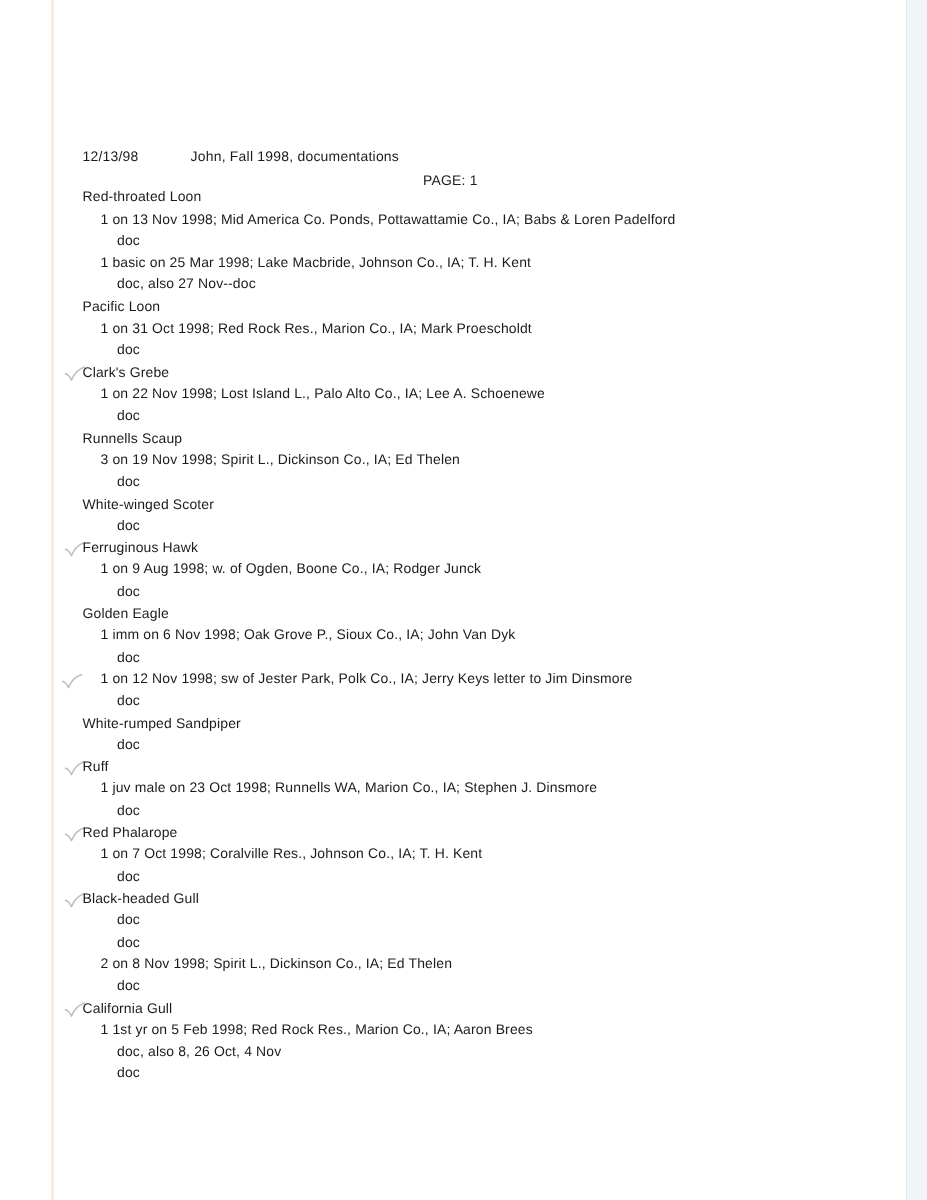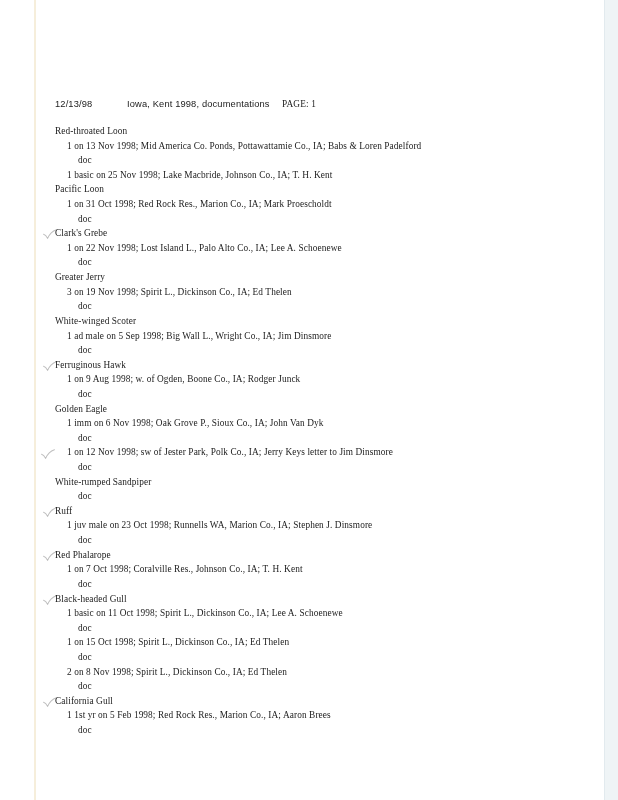--- a/index.html
+++ b/index.html
@@ -57,37 +57,36 @@
     left: 55px;
     top: 99px;
     width: 500px;
     font-size: 9.3px;
     letter-spacing: 0.15px;
     white-space: nowrap;
     color: #1b1b1b;
   }
   .doc-header .hdr-date { position: absolute; left: 0; top: 0; }
   .doc-header .hdr-title { position: absolute; left: 72px; top: 0; }
-  .doc-header .hdr-page { position: absolute; left: 227px; top: 0; font-family: Liberation Serif, serif; }
+  .doc-header .hdr-page { position: absolute; left: 227px; top: 16px; }
 
   
   .listing {
     position: absolute;
     left: 0;
     top: 126px;
     width: 618px;
   }
   .line {
     position: relative;
     height: 14.62px;
     font-size: 9.3px;
     letter-spacing: 0.1px;
     white-space: nowrap;
     color: #1b1b1b;
-    font-family: Liberation Serif, serif;
   }
   .line .txt { position: absolute; top: 0; }
 
   .line.species .txt { left: 55px; }
   .line.record  .txt { left: 67px; }
   .line.note    .txt { left: 78px; text-align: right; }
 
   
   .checkmark {
     position: absolute;
@@ -108,36 +107,39 @@
 <body>
 
 <div class="page">
 
   <div class="scan-edge-left"></div>
   <div class="scan-edge-right-line"></div>
   <div class="scan-edge-right"></div>
 
   <div class="doc-header">
     <span class="hdr-date">12/13/98</span>
-    <span class="hdr-title">Iowa, Kent 1998, documentations</span>
+    <span class="hdr-title">John, Fall 1998, documentations</span>
     <span class="hdr-page">PAGE: 1</span>
   </div>
 
   <div class="listing" id="listing">
       <div class="line species">
         <span class="txt">Red-throated Loon</span>
       </div>
       <div class="line record">
         <span class="txt">1 on 13 Nov 1998; Mid America Co. Ponds, Pottawattamie Co., IA; Babs &amp; Loren Padelford</span>
       </div>
       <div class="line note">
         <span class="txt">doc</span>
       </div>
       <div class="line record">
-        <span class="txt">1 basic on 25 Nov 1998; Lake Macbride, Johnson Co., IA; T. H. Kent</span>
+        <span class="txt">1 basic on 25 Mar 1998; Lake Macbride, Johnson Co., IA; T. H. Kent</span>
+      </div>
+      <div class="line note">
+        <span class="txt">doc, also 27 Nov--doc</span>
       </div>
       <div class="line species">
         <span class="txt">Pacific Loon</span>
       </div>
       <div class="line record">
         <span class="txt">1 on 31 Oct 1998; Red Rock Res., Marion Co., IA; Mark Proescholdt</span>
       </div>
       <div class="line note">
         <span class="txt">doc</span>
       </div>
@@ -149,34 +151,31 @@
         </span>
         <span class="txt">Clark's Grebe</span>
       </div>
       <div class="line record">
         <span class="txt">1 on 22 Nov 1998; Lost Island L., Palo Alto Co., IA; Lee A. Schoenewe</span>
       </div>
       <div class="line note">
         <span class="txt">doc</span>
       </div>
       <div class="line species">
-        <span class="txt">Greater Jerry</span>
+        <span class="txt">Runnells Scaup</span>
       </div>
       <div class="line record">
         <span class="txt">3 on 19 Nov 1998; Spirit L., Dickinson Co., IA; Ed Thelen</span>
       </div>
       <div class="line note">
         <span class="txt">doc</span>
       </div>
       <div class="line species">
         <span class="txt">White-winged Scoter</span>
       </div>
-      <div class="line record">
-        <span class="txt">1 ad male on 5 Sep 1998; Big Wall L., Wright Co., IA; Jim Dinsmore</span>
-      </div>
       <div class="line note">
         <span class="txt">doc</span>
       </div>
       <div class="line species">
         <span class="checkmark">
           <svg viewBox="0 0 14 11" width="14" height="11" aria-hidden="true">
             <path d="M0.6 5.2 C2.2 5.6 3.6 7.2 4.6 9.4 C6.4 5.2 9.2 2.0 13.4 0.7" fill="none" stroke="#8a8a8a" stroke-width="1.05" stroke-linecap="round" stroke-linejoin="round"></path>
           </svg>
         </span>
         <span class="txt">Ferruginous Hawk</span>
@@ -242,28 +241,22 @@
         <span class="txt">doc</span>
       </div>
       <div class="line species">
         <span class="checkmark">
           <svg viewBox="0 0 14 11" width="14" height="11" aria-hidden="true">
             <path d="M0.6 5.2 C2.2 5.6 3.6 7.2 4.6 9.4 C6.4 5.2 9.2 2.0 13.4 0.7" fill="none" stroke="#8a8a8a" stroke-width="1.05" stroke-linecap="round" stroke-linejoin="round"></path>
           </svg>
         </span>
         <span class="txt">Black-headed Gull</span>
       </div>
-      <div class="line record">
-        <span class="txt">1 basic on 11 Oct 1998; Spirit L., Dickinson Co., IA; Lee A. Schoenewe</span>
-      </div>
-      <div class="line note">
-        <span class="txt">doc</span>
-      </div>
-      <div class="line record">
-        <span class="txt">1 on 15 Oct 1998; Spirit L., Dickinson Co., IA; Ed Thelen</span>
+      <div class="line note">
+        <span class="txt">doc</span>
       </div>
       <div class="line note">
         <span class="txt">doc</span>
       </div>
       <div class="line record">
         <span class="txt">2 on 8 Nov 1998; Spirit L., Dickinson Co., IA; Ed Thelen</span>
       </div>
       <div class="line note">
         <span class="txt">doc</span>
       </div>
@@ -272,17 +265,20 @@
           <svg viewBox="0 0 14 11" width="14" height="11" aria-hidden="true">
             <path d="M0.6 5.2 C2.2 5.6 3.6 7.2 4.6 9.4 C6.4 5.2 9.2 2.0 13.4 0.7" fill="none" stroke="#8a8a8a" stroke-width="1.05" stroke-linecap="round" stroke-linejoin="round"></path>
           </svg>
         </span>
         <span class="txt">California Gull</span>
       </div>
       <div class="line record">
         <span class="txt">1 1st yr on 5 Feb 1998; Red Rock Res., Marion Co., IA; Aaron Brees</span>
       </div>
       <div class="line note">
+        <span class="txt">doc, also 8, 26 Oct, 4 Nov</span>
+      </div>
+      <div class="line note">
         <span class="txt">doc</span>
       </div>
     </div>
 
 </div>
 
 </body></html>

